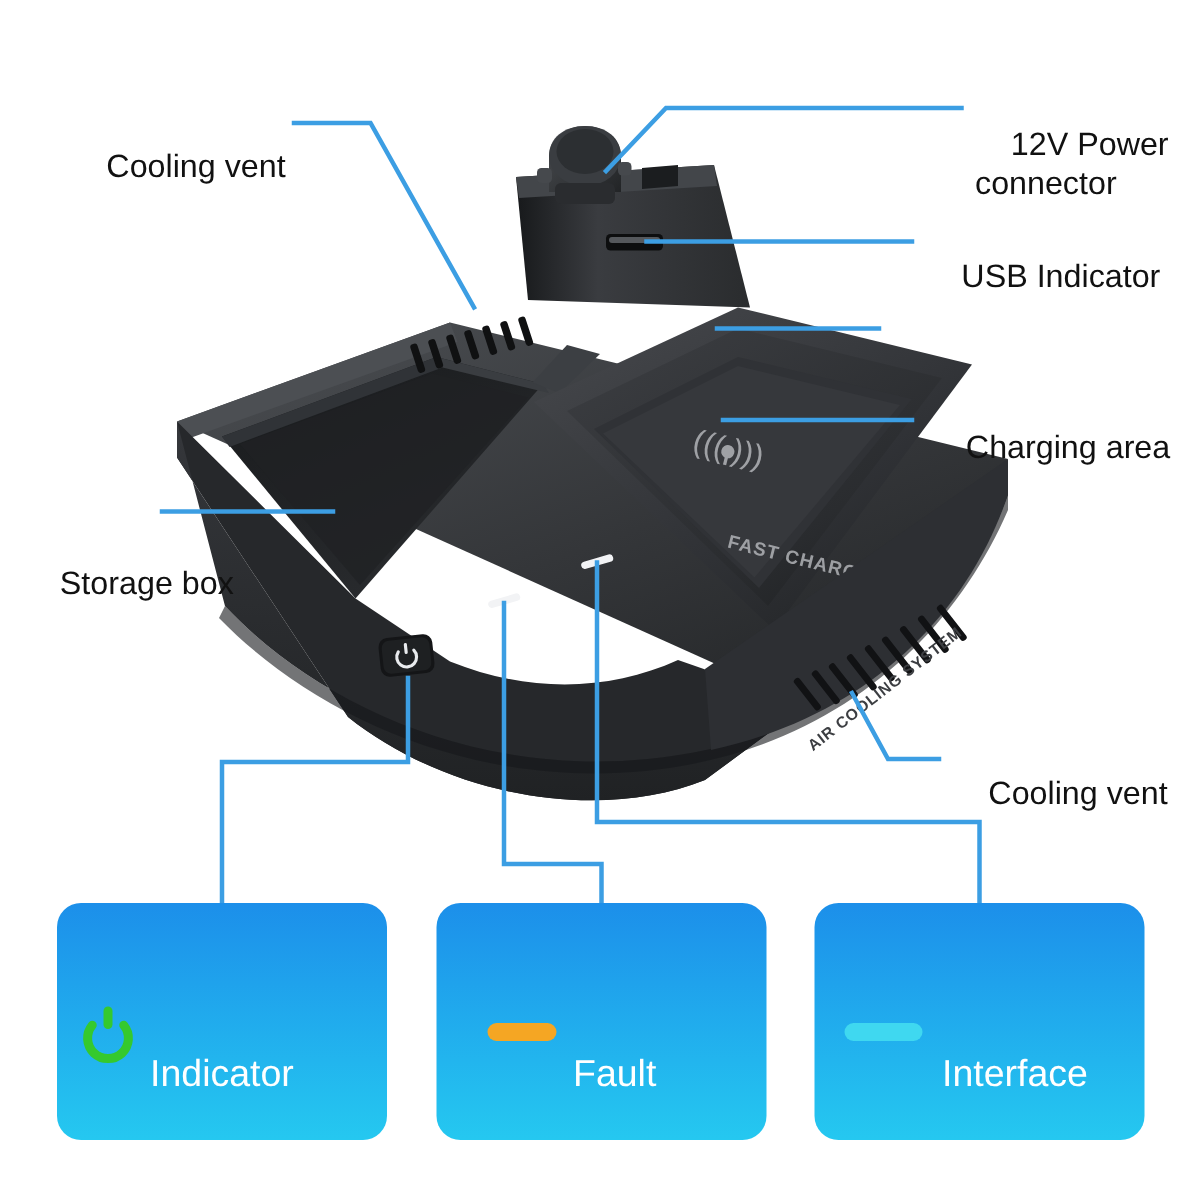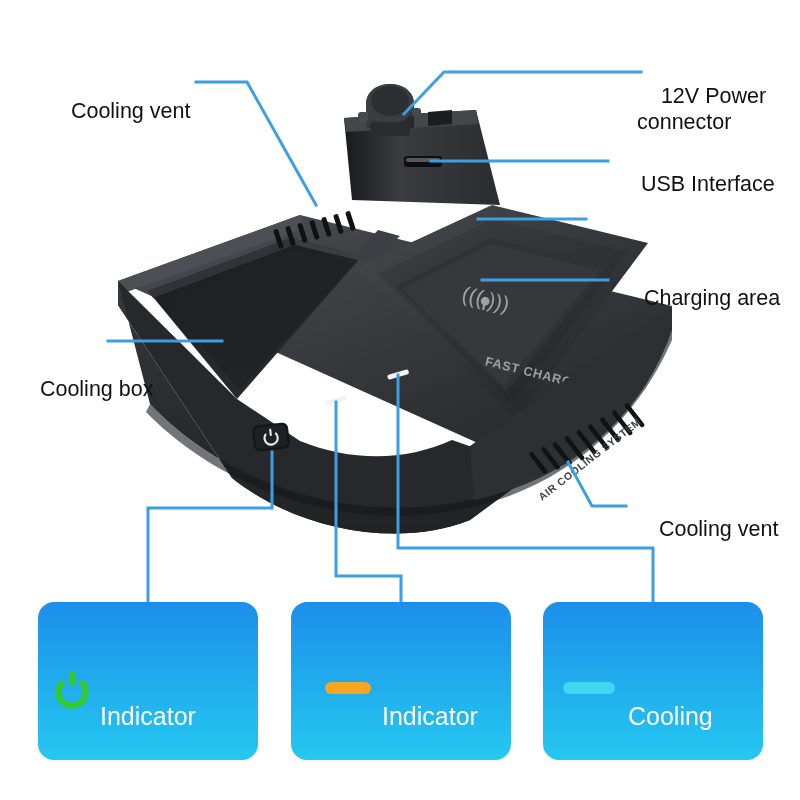--- a/index.html
+++ b/index.html
@@ -236,48 +236,49 @@
         <rect x="543" y="602" width="220" height="158" rx="16" fill="url(#cardGrad)"></rect>
         <rect x="563" y="682" width="52" height="12" rx="6" fill="#3FD8F0"></rect>
       </g>
     </g>
   </svg>
 
   <div class="callout-label left" style="left:47px; top:72px;">
     <span>Cooling vent</span>
   </div>
 
-  <div class="callout-label right" style="left:637px; top:57px;">
+  <div class="callout-label right" style="left:650px; top:57px;">
     <span>12V Power
 connector</span>
   </div>
 
   <div class="callout-label right" style="left:617px; top:145px;">
-    <span>USB Interface</span>
+    <span>USB Indicator</span>
   </div>
 
 
   <div class="callout-label right" style="left:620px; top:259px;text-align:center;">
     <span>Charging area</span>
   </div>
 
   <div class="callout-label left" style="left:16px; top:350px;">
-    <span>Cooling box</span>
+    <span>Storage box</span>
   </div>
 
   <div class="callout-label right" style="left:635px; top:490px;">
     <span>Cooling vent</span>
   </div>
 
   <div class="card-title" style="position:absolute; left:100px; top:640px;">
     <div>Indicator</div>
   </div>
 
   <div class="card-title" style="position:absolute; left:382px; top:640px;">
+    <div>Fault</div>
     <div>Indicator</div>
   </div>
 
   <div class="card-title" style="position:absolute; left:628px; top:640px;">
-    <div>Cooling</div>
+    <div>Interface</div>
     <div>Indicator</div>
   </div>
 
 </div>
 
 </body></html>

